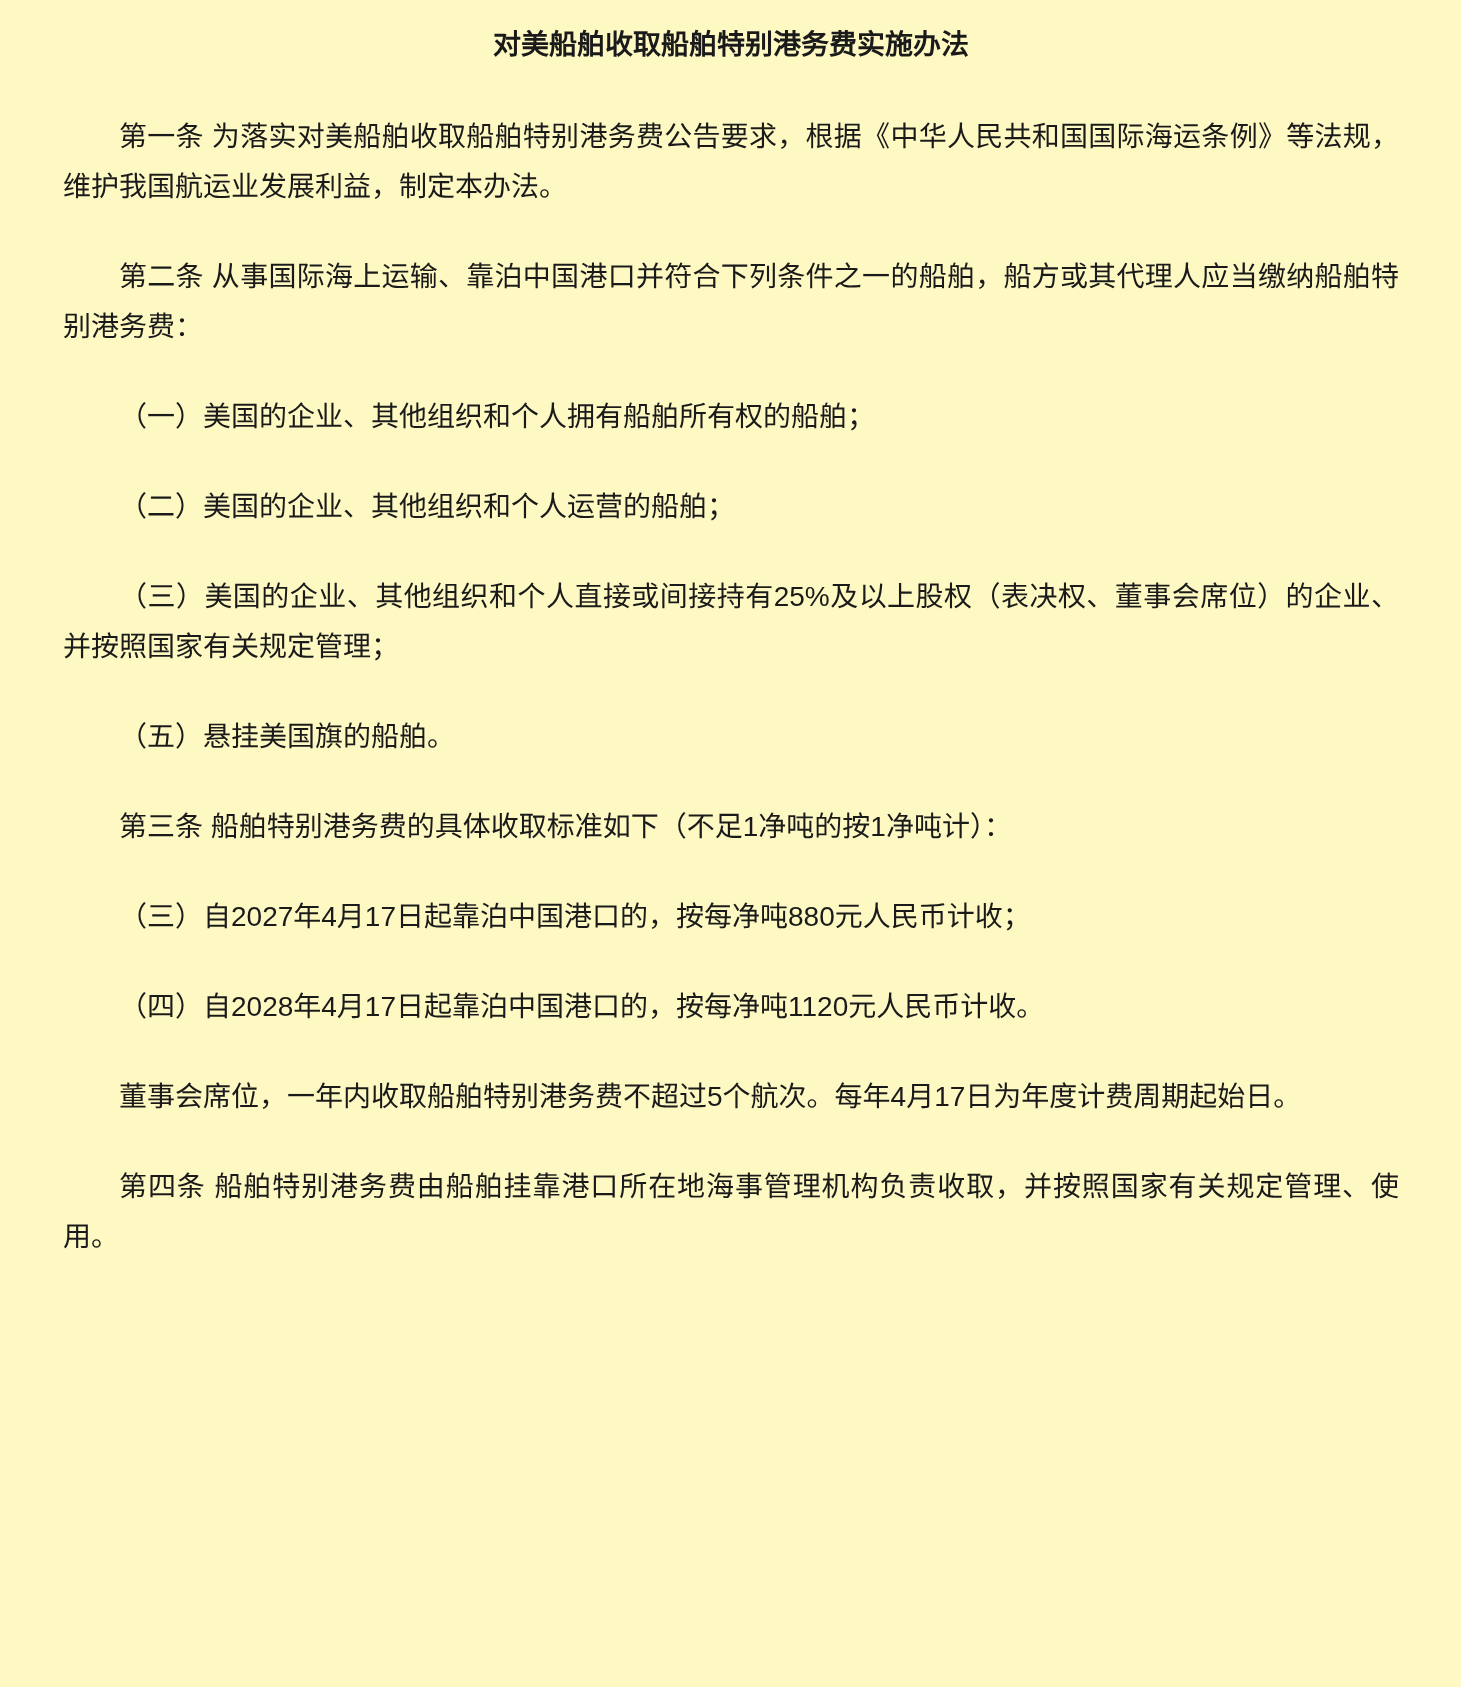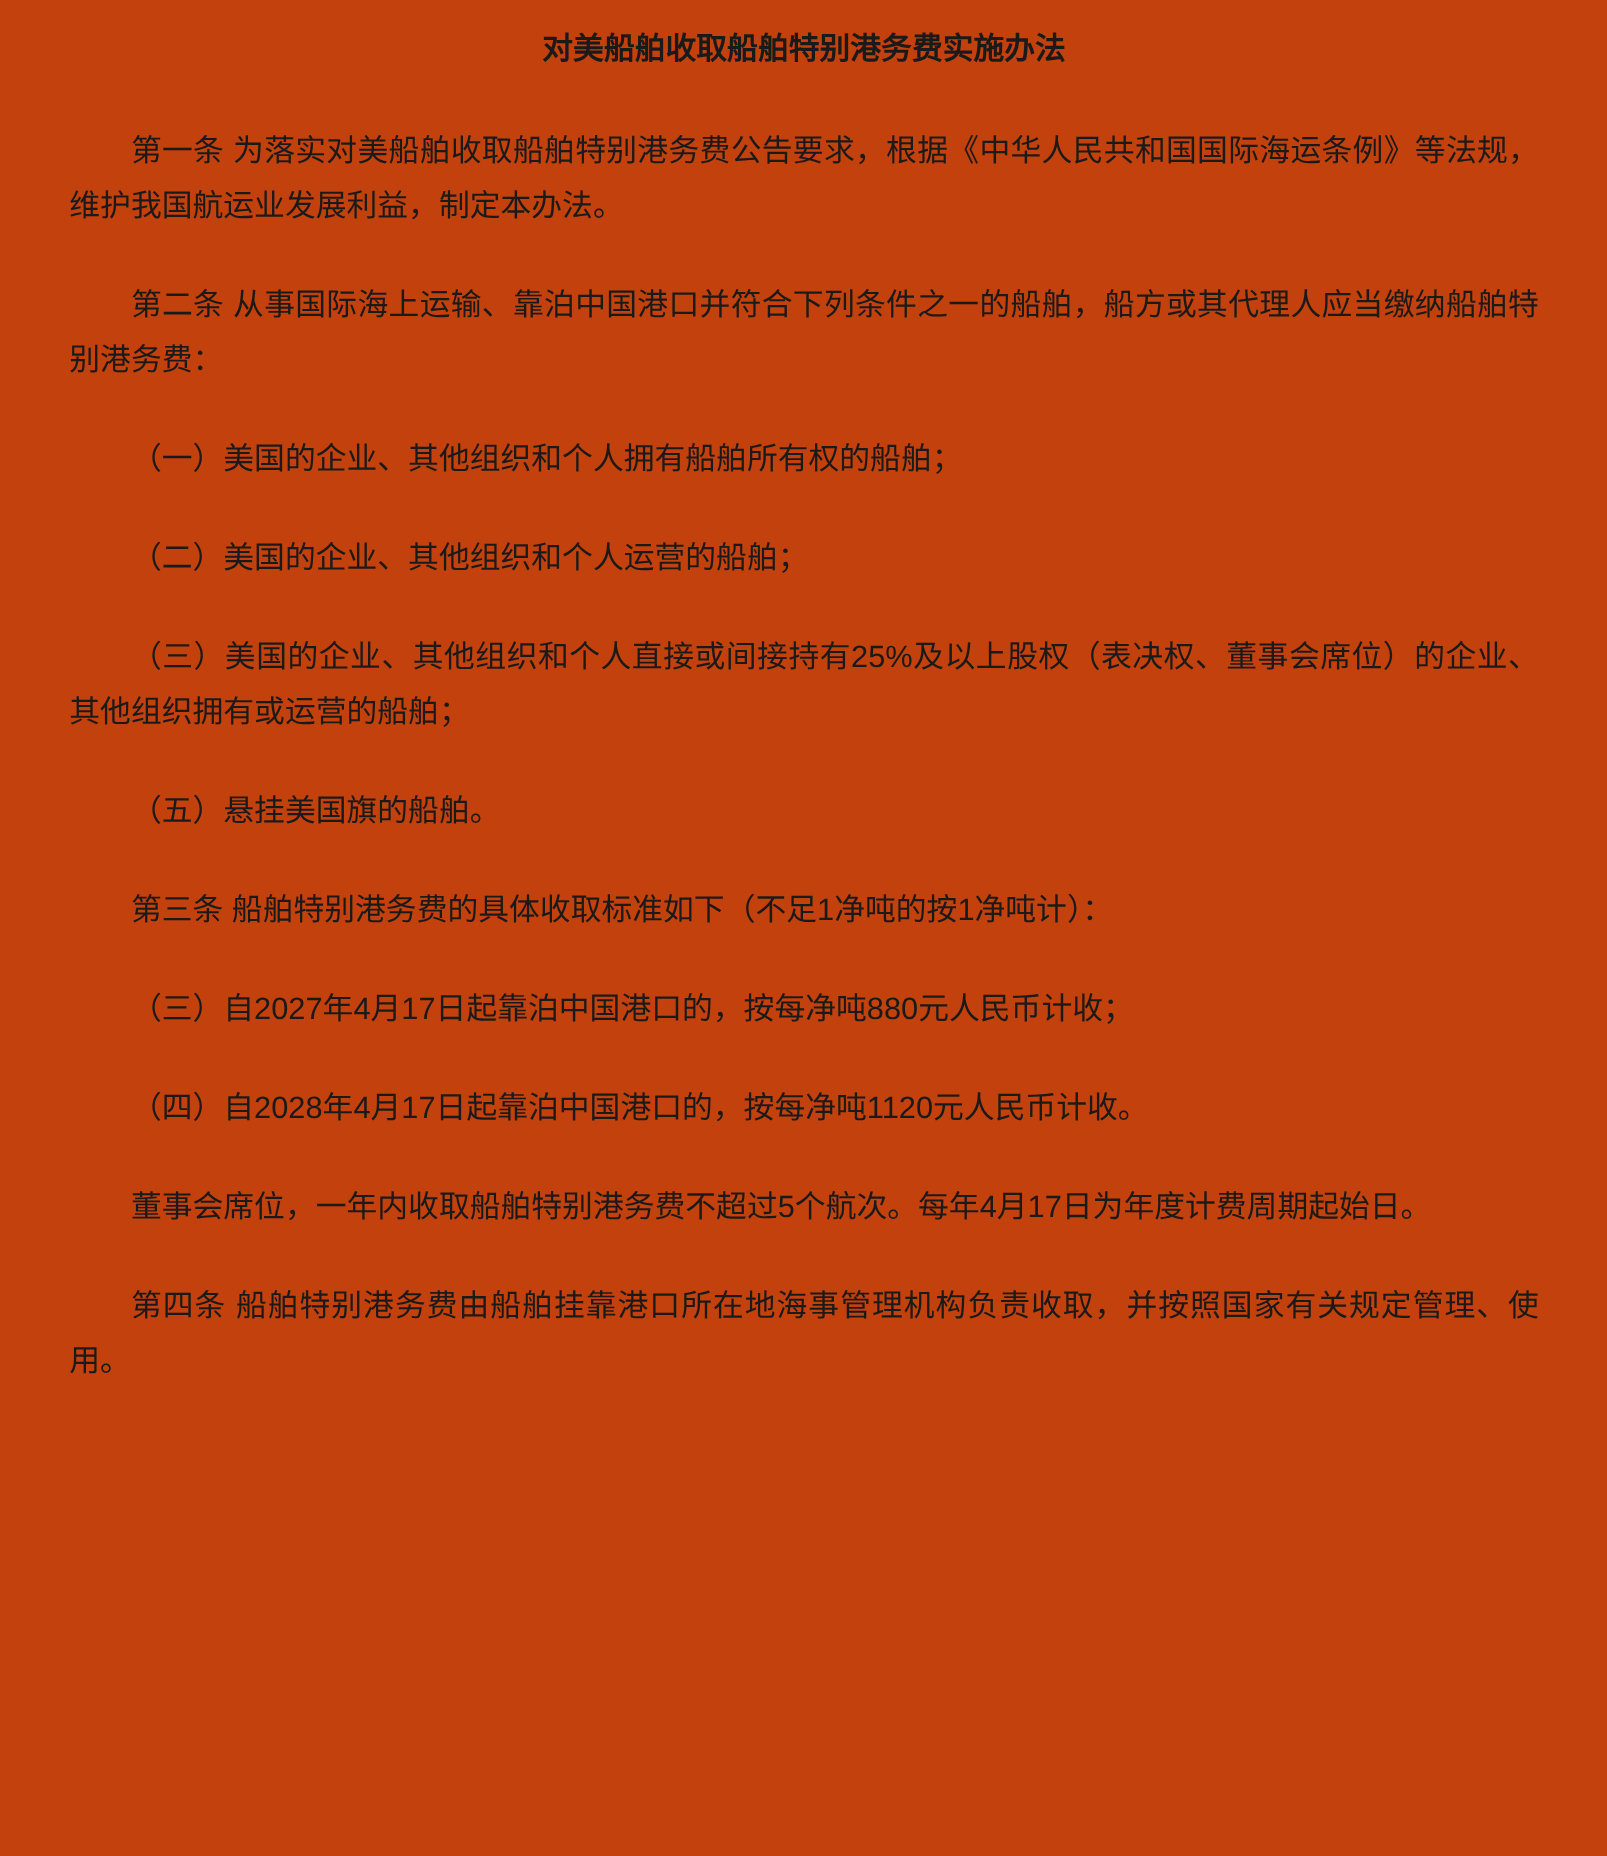--- a/index.html
+++ b/index.html
@@ -12,21 +12,21 @@
     height: 1687px;
     overflow: hidden;
     font-family: "Liberation Sans", "DejaVu Sans", sans-serif;
     color: #1a1a1a;
   }
   .page {
     box-sizing: border-box;
     width: 1461px;
     height: 1687px;
     padding: 20px 62px 0 63px;
-    background: #c2410c;
+    background: #fef9c3;
   }
   .doc-title {
     margin: 0 0 42px 0;
     text-align: center;
     font-size: 28px;
     font-weight: bold;
     line-height: 50px;
     color: #1a1a1a;
   }
   p.para {
@@ -45,21 +45,21 @@
   <h1 class="doc-title">对美船舶收取船舶特别港务费实施办法</h1>
 
   <p class="para">第一条 为落实对美船舶收取船舶特别港务费公告要求，根据《中华人民共和国国际海运条例》等法规，维护我国航运业发展利益，制定本办法。</p>
 
   <p class="para">第二条 从事国际海上运输、靠泊中国港口并符合下列条件之一的船舶，船方或其代理人应当缴纳船舶特别港务费：</p>
 
   <p class="para">（一）美国的企业、其他组织和个人拥有船舶所有权的船舶；</p>
 
   <p class="para">（二）美国的企业、其他组织和个人运营的船舶；</p>
 
-  <p class="para">（三）美国的企业、其他组织和个人直接或间接持有25%及以上股权（表决权、董事会席位）的企业、其他组织拥有或运营的船舶；</p>
+  <p class="para">（三）美国的企业、其他组织和个人直接或间接持有25%及以上股权（表决权、董事会席位）的企业、并按照国家有关规定管理；</p>
 
 
   <p class="para">（五）悬挂美国旗的船舶。</p>
 
 
   <p class="para">第三条 船舶特别港务费的具体收取标准如下（不足1净吨的按1净吨计）：</p>
 
 
 
   <p class="para">（三）自2027年4月17日起靠泊中国港口的，按每净吨880元人民币计收；</p>

